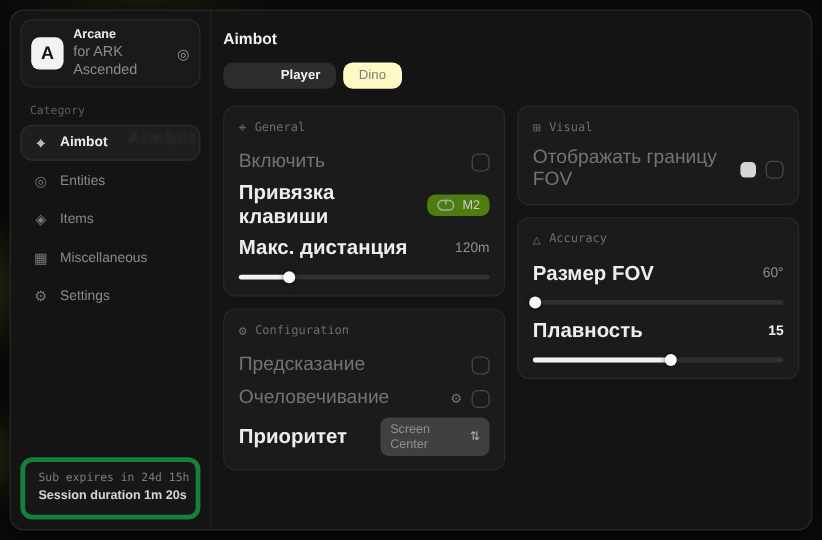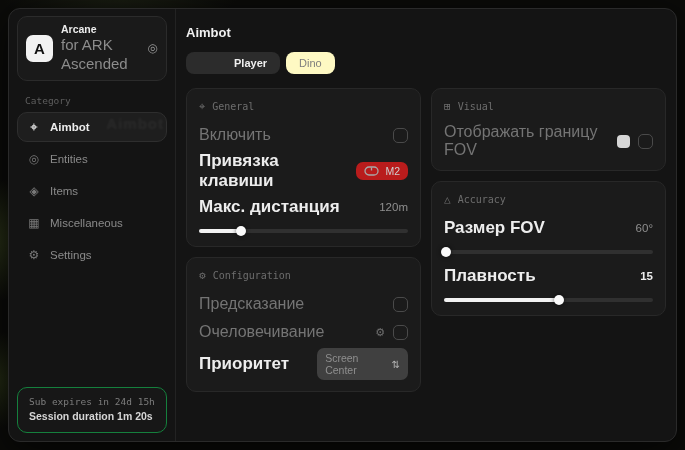--- a/index.html
+++ b/index.html
@@ -29,40 +29,40 @@
     margin:7px 8px 6px 8px; padding:6px 8px;
     background:#1a1a1a; border:1px solid #2b2b2b; border-radius:10px;
     display:flex; align-items:center; gap:8px;
   }
   .logo {
     width:27px; height:27px; border-radius:7px; background:#f2f2f2; color:#111;
     font-weight:bold; font-size:15px; display:flex; align-items:center; justify-content:center;
   }
   .brand-text { flex:1; line-height:1.25; }
   .brand-title { font-size:10.5px; font-weight:bold; color:#ececec; }
-  .brand-sub { font-size:15px; color:#8c8c8c; }
+  .brand-sub { font-size:12px; color:#8c8c8c; }
   .brand-action { color:#9a9a9a; font-size:12px; cursor:pointer; }
   .cat-label { margin:8px 16px 4px 16px; font-size:9.5px; color:#5e5e5e; font-family:"DejaVu Sans Mono", monospace; }
   .nav { padding:2px 8px; display:flex; flex-direction:column; gap:2px; }
   .nav-item {
     position:relative; display:flex; align-items:center; gap:9px;
     padding:7px 9px; border-radius:10px; border:1px solid transparent;
     color:#8a8a8a; font-size:11.5px; cursor:pointer; overflow:hidden;
   }
   .nav-item.active { background:#1e1e1e; border-color:#2e2e2e; color:#ececec; font-weight:bold; }
   .nav-icon { width:14px; font-size:12px; text-align:center; color:inherit; opacity:.85; }
   .ghost {
     position:absolute; right:2px; top:2px; font-size:15px; font-weight:800; letter-spacing:1px;
     color:rgba(255,255,255,0.055); filter:blur(1.2px); pointer-events:none; display:none;
   }
   .nav-item.active .ghost { display:block; }
   .sidebar-spacer { flex:1; }
   .sub-card {
     margin:8px; padding:7px 11px;
-    border:1px solid #15803d; border-radius:10px; background:#171717;
+    border:4px solid #15803d; border-radius:10px; background:#171717;
     line-height:1.5;
   }
   .sub-line1 { font-family:"DejaVu Sans Mono", monospace; font-size:9.5px; color:#7d7d7d; white-space:nowrap; }
   .sub-line2 { font-size:10.5px; color:#d6d6d6; font-weight:bold; white-space:nowrap; }
   
   .content { flex:1; padding:12px 10px; overflow:hidden; }
   .page-title { font-size:13px; font-weight:bold; color:#f0f0f0; margin:4px 0 12px 0; }
   .tabs { display:flex; gap:6px; margin-bottom:14px; }
   .tab { padding:5px 13px; border-radius:8px; font-size:11px; color:#7e7e7e; background:#fef9c3; cursor:pointer; }
   .tab.active { background:#2c2c2c; color:#f0f0f0; font-weight:bold;padding-left:48px; }
@@ -79,21 +79,21 @@
   .val-dim { font-size:11.5px; color:#8f8f8f; }
   .val-bright { font-size:11.5px; color:#ececec; font-weight:bold;text-align:right; }
   .controls { display:flex; align-items:center; gap:8px; }
   .checkbox {
     width:15px; height:15px; border:1.6px solid #4a4a4a; border-radius:5px;
     background:transparent; cursor:pointer; flex:0 0 auto;
   }
   .swatch { width:13px; height:13px; border-radius:4px; background:var(--swatch,#d6d6d6); cursor:pointer; }
   .mini-gear { font-size:11px; color:#6f6f6f; cursor:pointer; }
   .chip {
-    display:flex; align-items:center; gap:6px; background:#b91c1c; border-radius:7px;
+    display:flex; align-items:center; gap:6px; background:#4d7c0f; border-radius:7px;
     padding:3px 8px; font-size:10.5px; color:#cfcfcf; cursor:pointer;
   }
   .chip .mouse-svg { display:block; }
   .chip.dropdown { background:#404040; color:#8f8f8f; padding:4px 8px;margin-left:28px; }
   .chip .unfold { color:#b5b5b5; font-size:10px; }
   .slider { width:100%; padding:6px 0 2px 0; cursor:pointer; }
   .slider-track { position:relative; height:4px; border-radius:2px; background:#303030; }
   .slider-fill { position:relative; height:4px; border-radius:2px; background:#f2f2f2; min-width:2px; }
   .slider-thumb {
     position:absolute; right:-5px; top:50%; transform:translateY(-50%);

